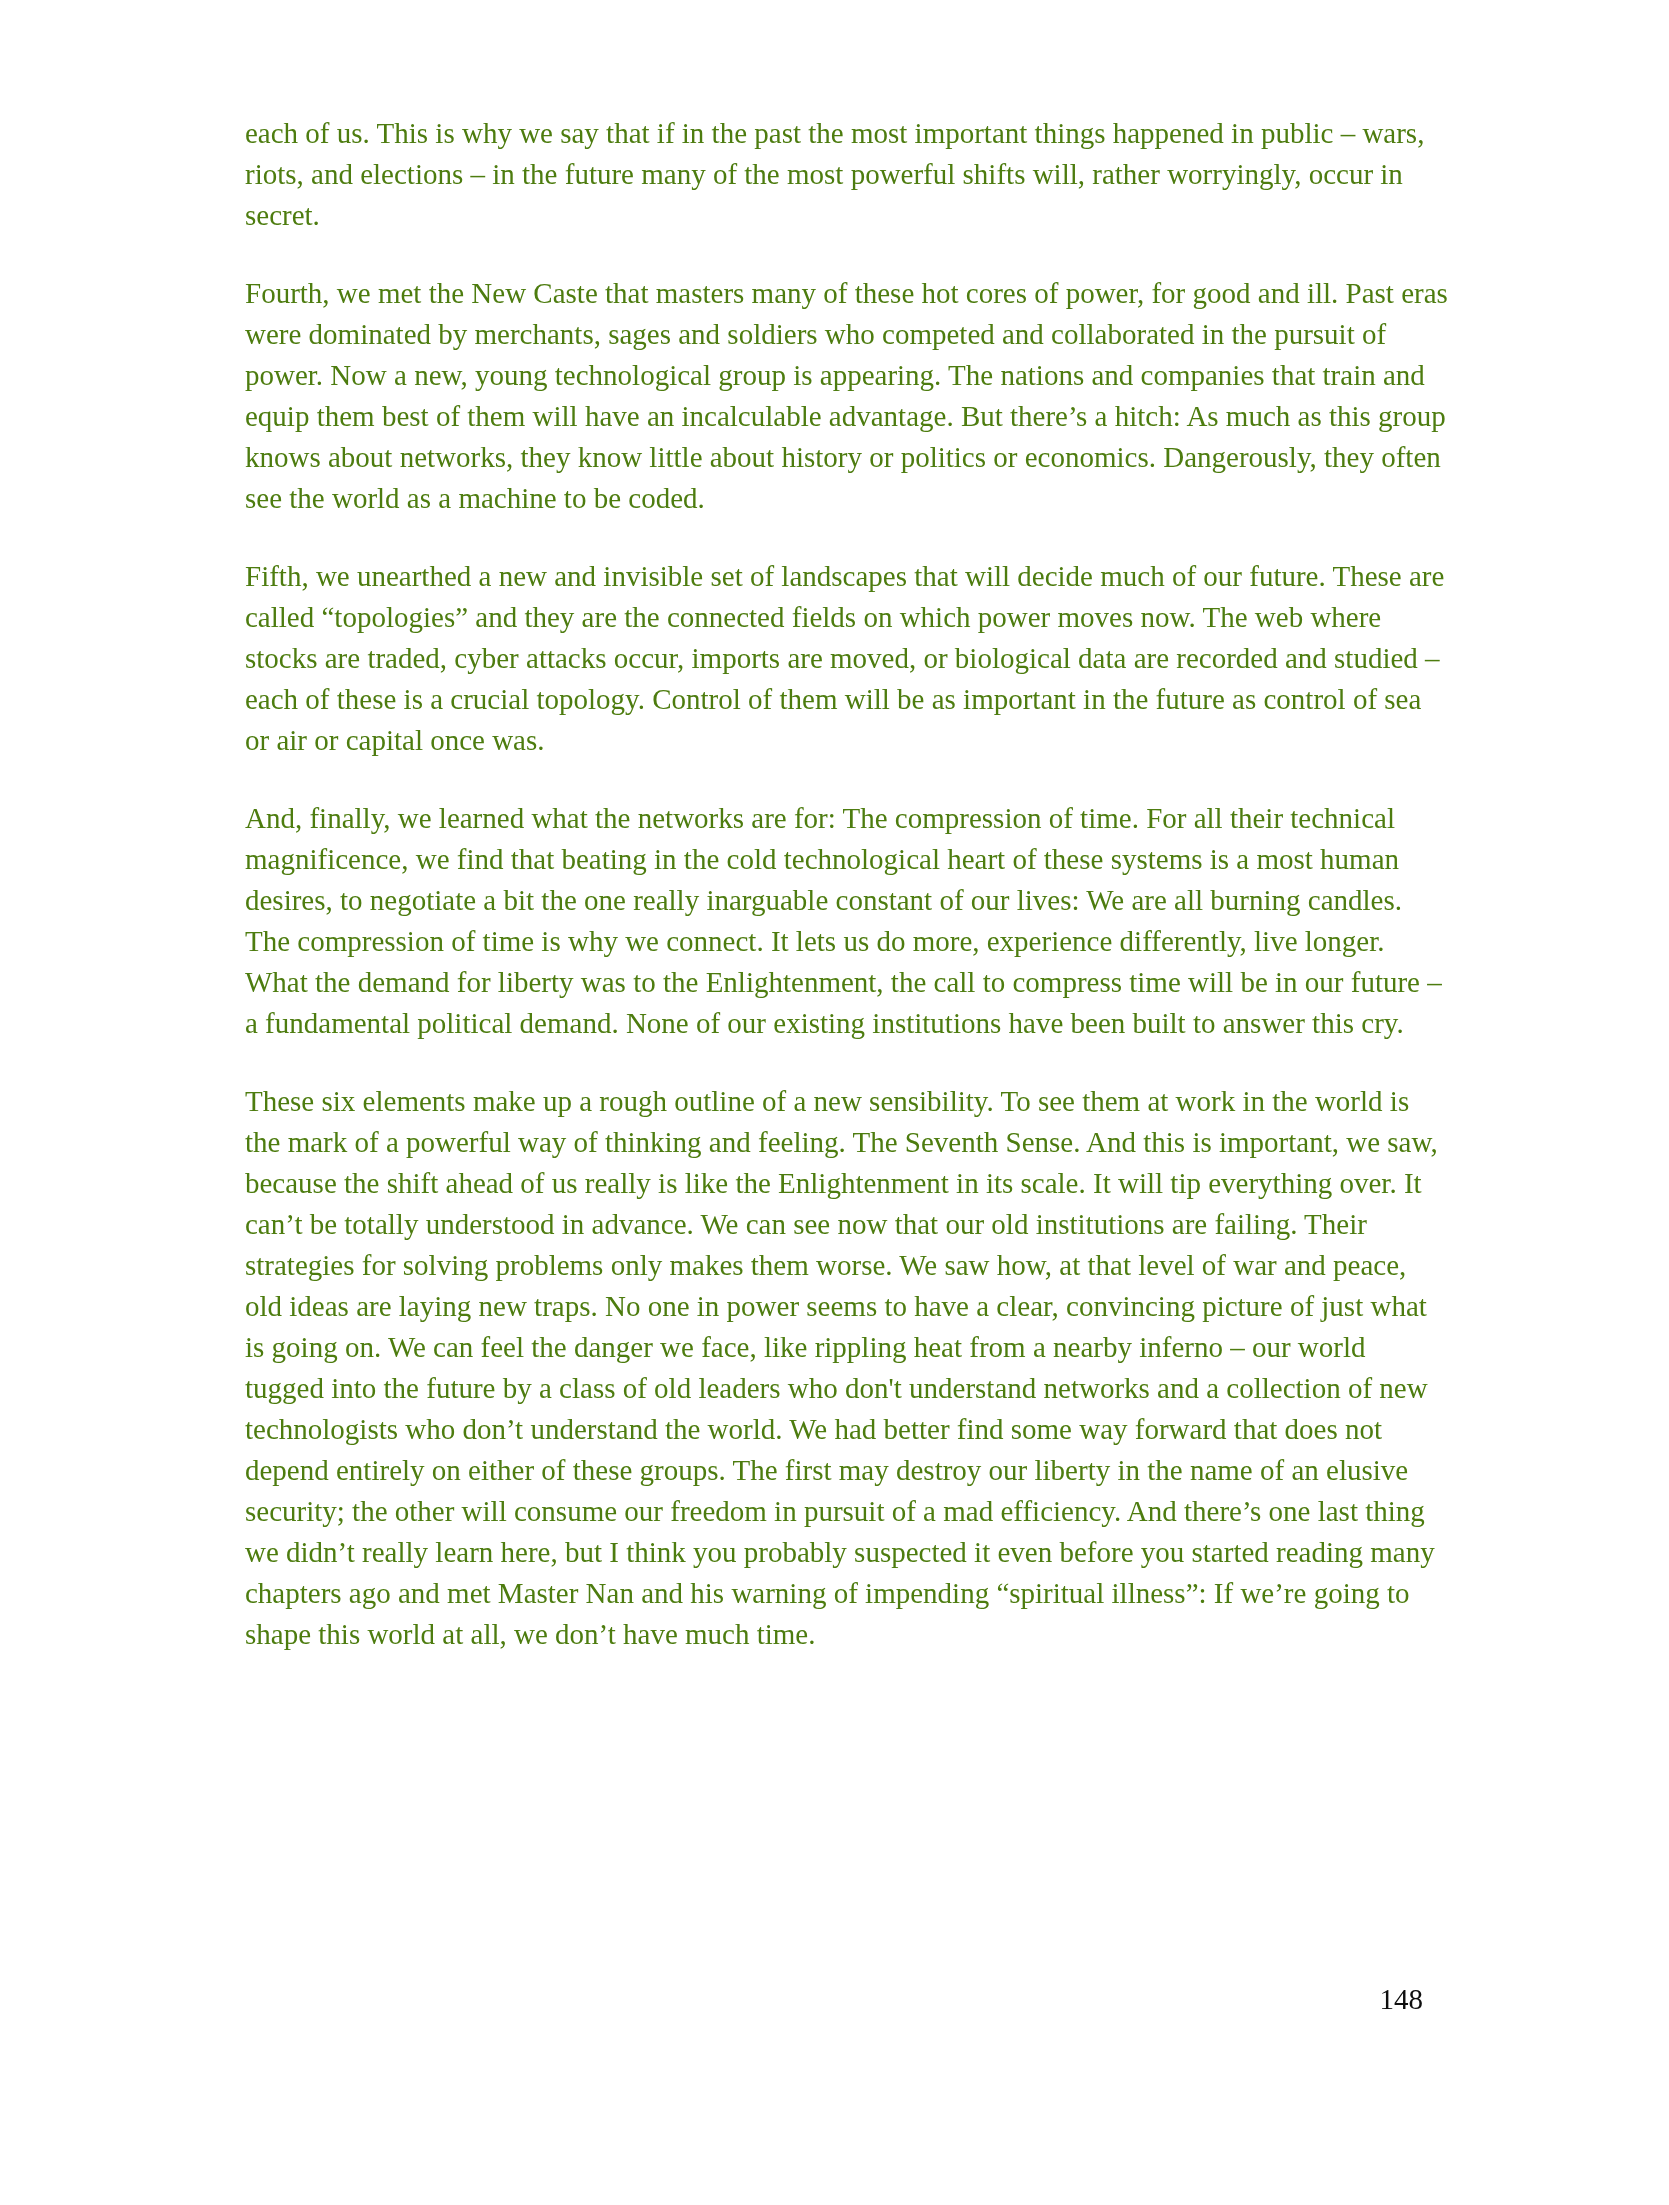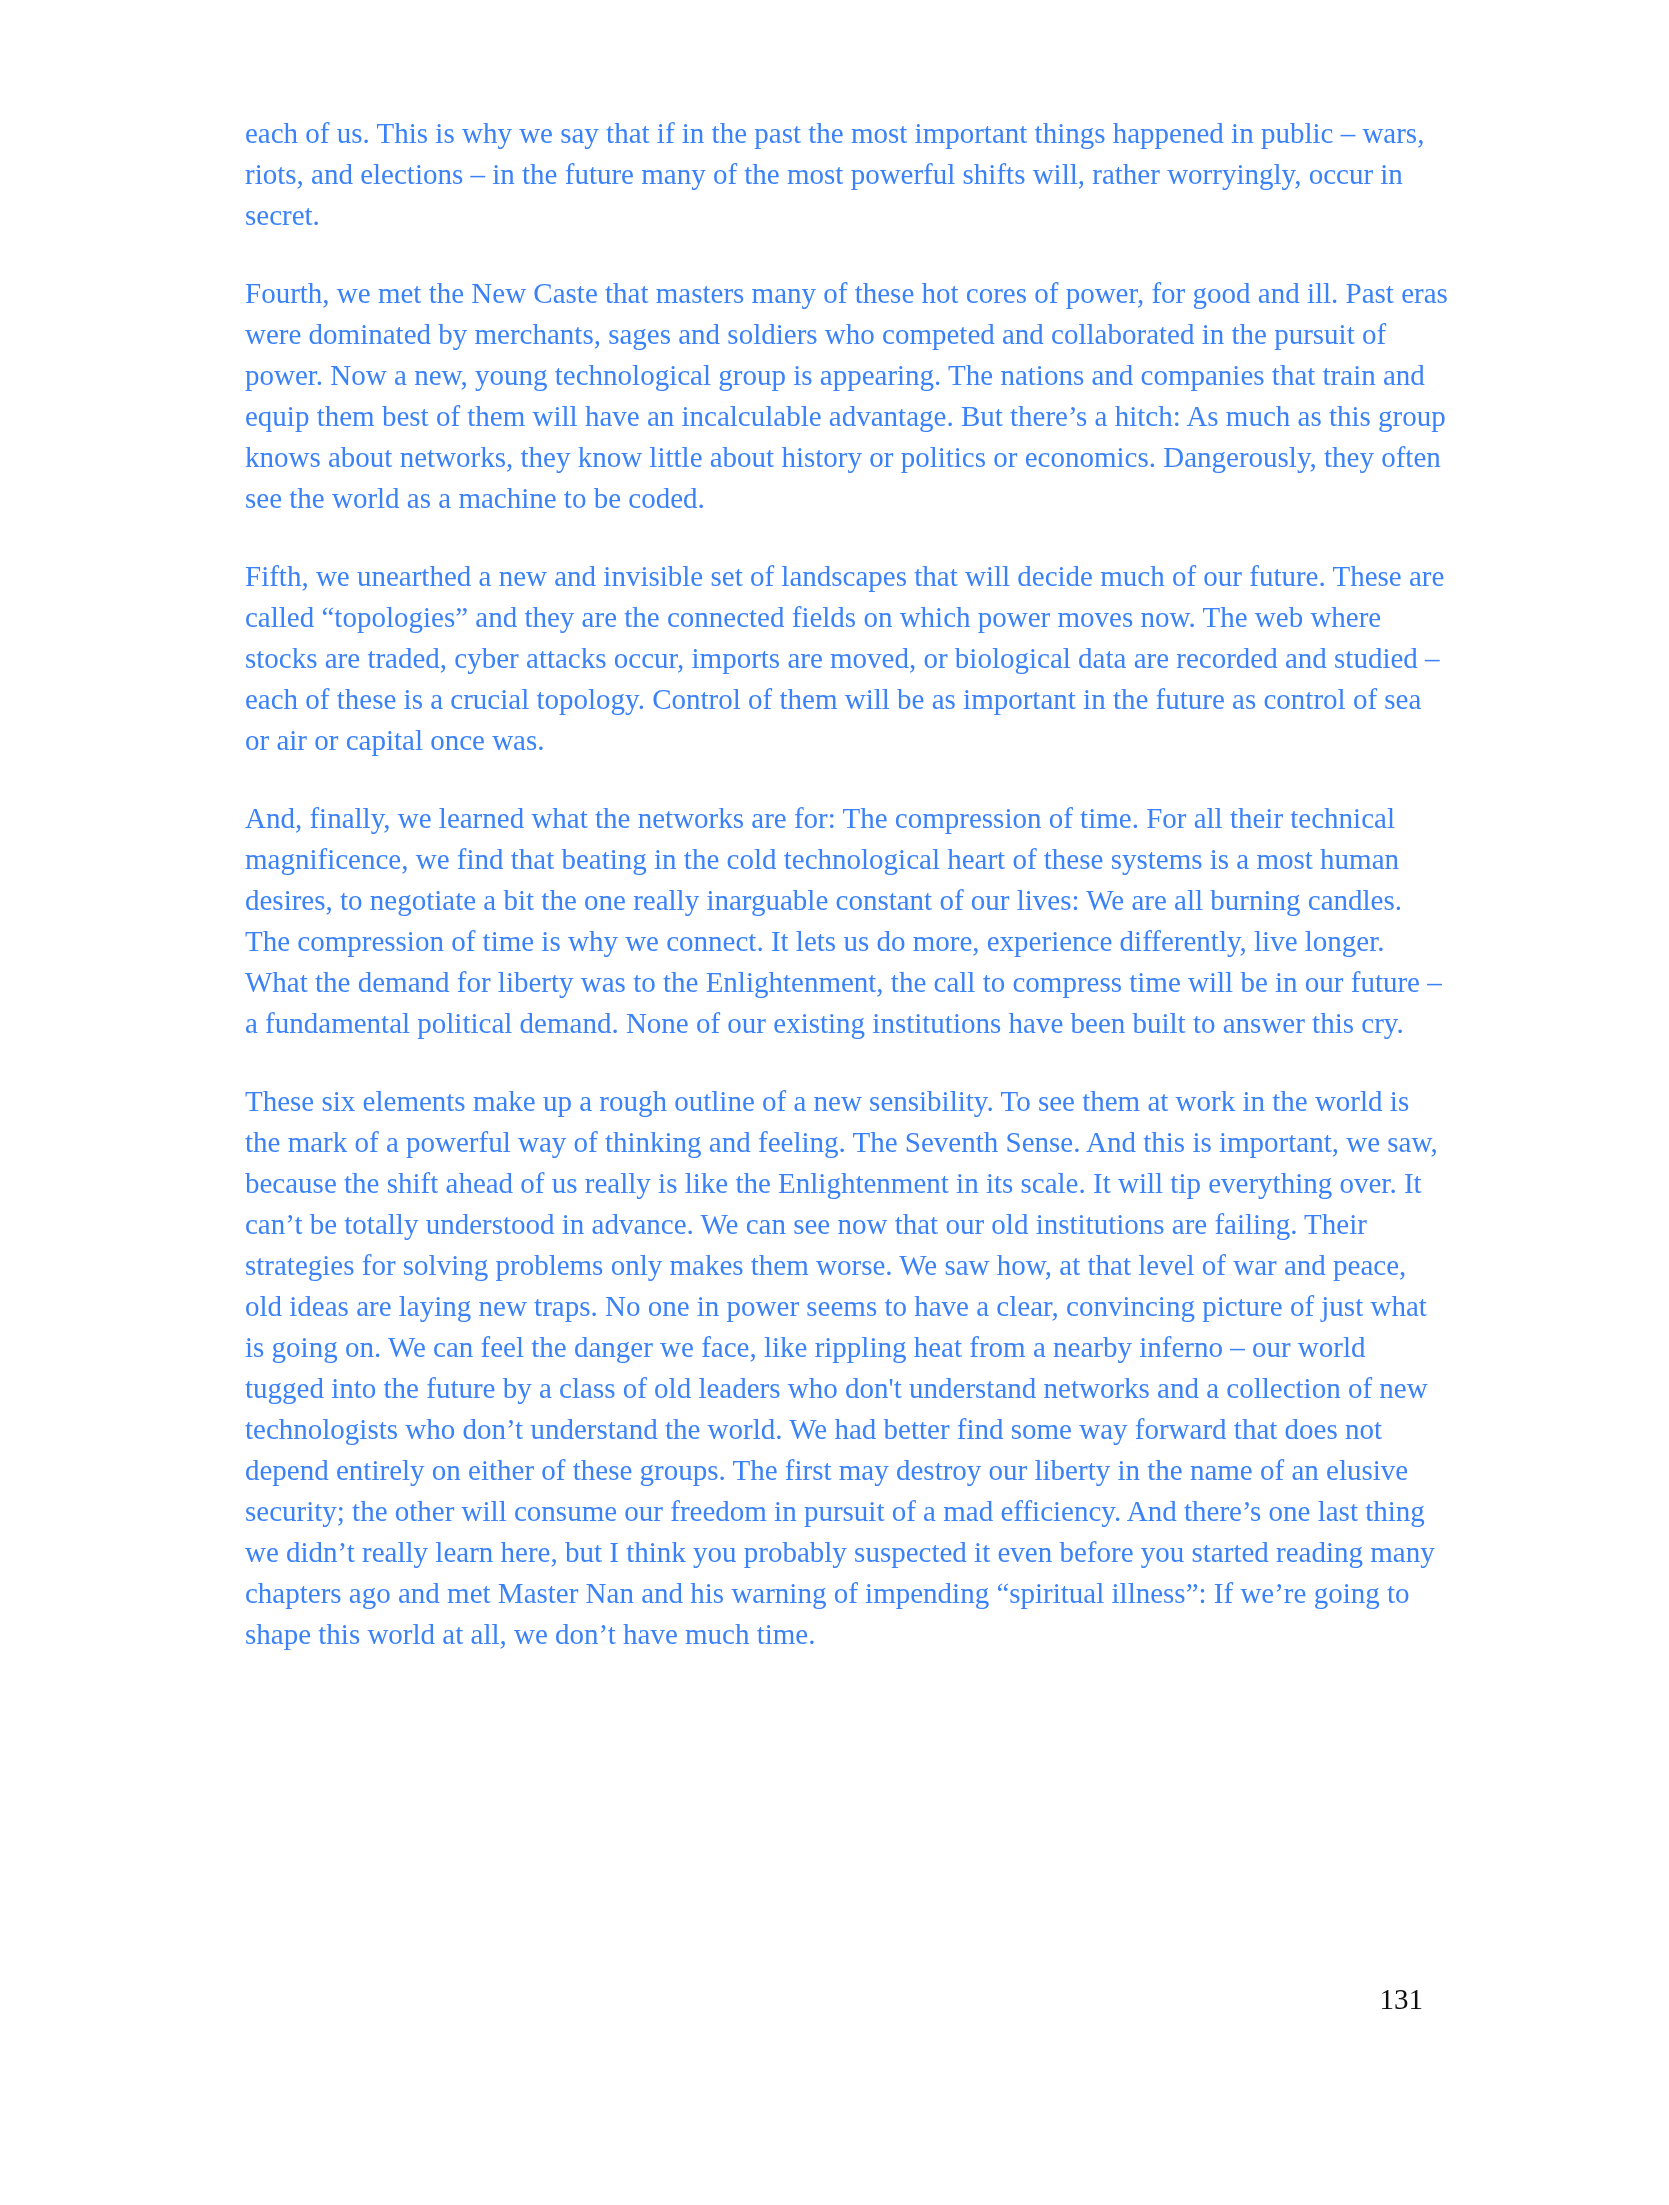--- a/index.html
+++ b/index.html
@@ -18,21 +18,21 @@
   .content {
     position: absolute;
     left: 245px;
     top: 113px;
     width: 1204px;
   }
   .content p {
     margin: 0 0 37px 0;
     font-size: 29px;
     line-height: 41px;
-    color: #3b82f6;
+    color: #4d7c0f;
     text-align: left;
     letter-spacing: 0px;
   }
   .page-number {
     position: absolute;
     left: 245px;
     top: 1983px;
     width: 1178px;
     text-align: right;
     font-size: 29px;
@@ -57,17 +57,17 @@
 <div class="page">
 
   <div class="content">
     <p>each of us. This is why we say that if in the past the most important things happened in public – wars, riots, and elections – in the future many of the most powerful shifts will, rather worryingly, occur in secret.</p>
     <p>Fourth, we met the New Caste that masters many of these hot cores of power, for good and ill. Past eras were dominated by merchants, sages and soldiers who competed and collaborated in the pursuit of power. Now a new, young technological group is appearing. The nations and companies that train and equip them best of them will have an incalculable advantage. But there’s a hitch: As much as this group knows about networks, they know little about history or politics or economics. Dangerously, they often see the world as a machine to be coded.</p>
     <p>Fifth, we unearthed a new and invisible set of landscapes that will decide much of our future. These are called “topologies” and they are the connected fields on which power moves now. The web where stocks are traded, cyber attacks occur, imports are moved, or biological data are recorded and studied – each of these is a crucial topology. Control of them will be as important in the future as control of sea or air or capital once was.</p>
     <p>And, finally, we learned what the networks are for: The compression of time. For all their technical magnificence, we find that beating in the cold technological heart of these systems is a most human desires, to negotiate a bit the one really inarguable constant of our lives: We are all burning candles. The compression of time is why we connect. It lets us do more, experience differently, live longer. What the demand for liberty was to the Enlightenment, the call to compress time will be in our future – a fundamental political demand. None of our existing institutions have been built to answer this cry.</p>
     <p>These six elements make up a rough outline of a new sensibility. To see them at work in the world is the mark of a powerful way of thinking and feeling. The Seventh Sense. And this is important, we saw, because the shift ahead of us really is like the Enlightenment in its scale. It will tip everything over. It can’t be totally understood in advance. We can see now that our old institutions are failing. Their strategies for solving problems only makes them worse. We saw how, at that level of war and peace, old ideas are laying new traps. No one in power seems to have a clear, convincing picture of just what is going on. We can feel the danger we face, like rippling heat from a nearby inferno – our world tugged into the future by a class of old leaders who don't understand networks and a collection of new technologists who don’t understand the world. We had better find some way forward that does not depend entirely on either of these groups. The first may destroy our liberty in the name of an elusive security; the other will consume our freedom in pursuit of a mad efficiency. And there’s one last thing we didn’t really learn here, but I think you probably suspected it even before you started reading many chapters ago and met Master Nan and his warning of impending “spiritual illness”: If we’re going to shape this world at all, we don’t have much time.</p>
   </div>
 
-  <div class="page-number">131</div>
+  <div class="page-number">148</div>
 
 
 </div>
 
 
 </body></html>

